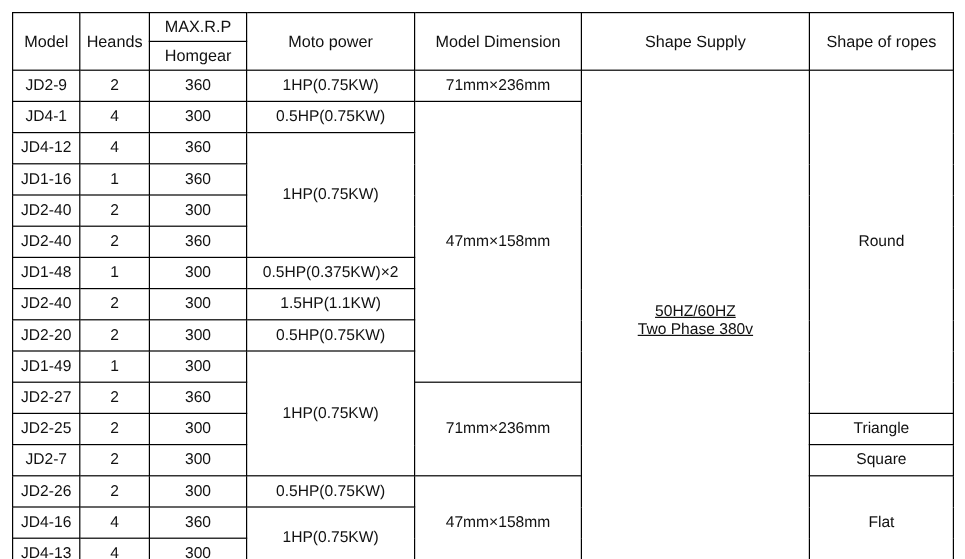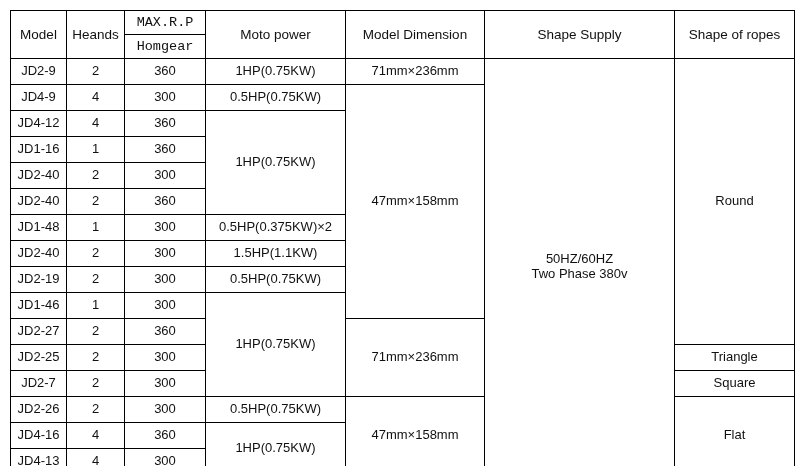--- a/index.html
+++ b/index.html
@@ -35,33 +35,32 @@
     padding: 0 2px;
     color: #111111;
     line-height: 1.15;
   }
   table.spec thead th {
     height: 46px;
     font-size: 13.5px;
   }
   table.spec th.sub {
     height: 23px;
-    font-family: Liberation Mono, monospace;
   }
   table.spec tbody td {
     height: 25px;
   }
   col.c-model    { width: 56px; }
   col.c-heands   { width: 58px; }
   col.c-rpm      { width: 81px; }
   col.c-moto     { width: 140px; }
   col.c-bobbin   { width: 139px; }
   col.c-power    { width: 190px; }
   col.c-shape    { width: 120px; }
-  .two-line span { display: block; }
+  .two-line span { display: block; text-decoration: underline; }
 </style>
 </head>
 <body>
 
 <div id="spec-table-wrap">
   <table class="spec">
     <colgroup>
       <col class="c-model">
         <col class="c-heands">
         <col class="c-rpm">
@@ -91,21 +90,21 @@
           <td>360</td>
           <td>1HP(0.75KW)</td>
           <td>71mm×236mm</td>
           <td class="two-line" rowspan="16">
             <span>50HZ/60HZ</span>
             <span>Two Phase 380v</span>
           </td>
           <td rowspan="11">Round</td>
         </tr>
         <tr>
-          <td>JD4-9</td>
+          <td>JD4-1</td>
           <td>4</td>
           <td>300</td>
           <td>0.5HP(0.75KW)</td>
           <td rowspan="9">47mm×158mm</td>
         </tr>
         <tr>
           <td>JD4-12</td>
           <td>4</td>
           <td>360</td>
           <td rowspan="4">1HP(0.75KW)</td>
@@ -131,27 +130,27 @@
           <td>300</td>
           <td>0.5HP(0.375KW)×2</td>
         </tr>
         <tr>
           <td>JD2-40</td>
           <td>2</td>
           <td>300</td>
           <td>1.5HP(1.1KW)</td>
         </tr>
         <tr>
-          <td>JD2-19</td>
+          <td>JD2-20</td>
           <td>2</td>
           <td>300</td>
           <td>0.5HP(0.75KW)</td>
         </tr>
         <tr>
-          <td>JD1-46</td>
+          <td>JD1-49</td>
           <td>1</td>
           <td>300</td>
           <td rowspan="4">1HP(0.75KW)</td>
         </tr>
         <tr>
           <td>JD2-27</td>
           <td>2</td>
           <td>360</td>
           <td rowspan="3">71mm×236mm</td>
         </tr>

